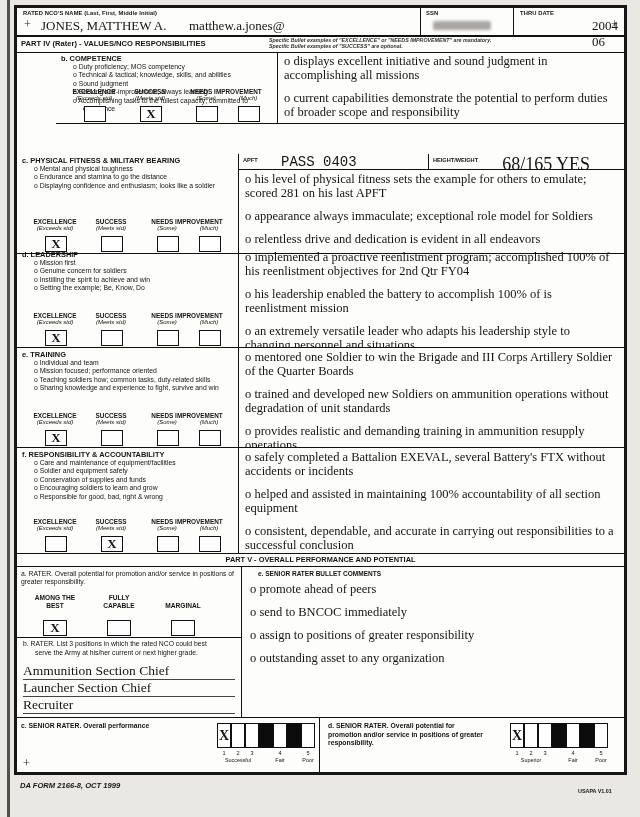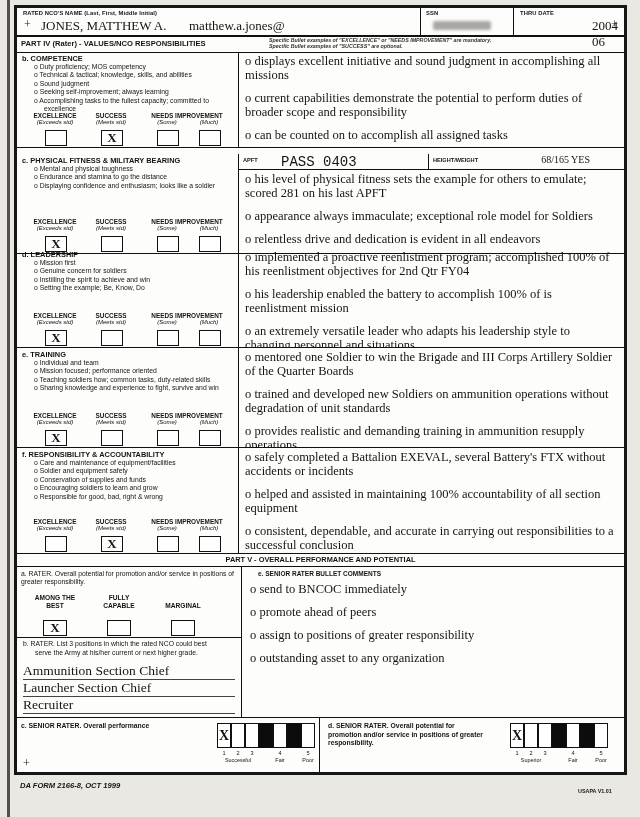--- a/index.html
+++ b/index.html
@@ -52,21 +52,21 @@
 
   
   .blts{position:absolute;left:6px;right:8px;top:2px;}
   .blt{font-family:"Liberation Serif",serif;font-size:12.5px;line-height:14px;margin-bottom:9px;}
   
   .apft-row{position:absolute;left:0;right:0;top:0;height:15px;border-bottom:1.2px solid #111;}
   .apft-cell{position:absolute;left:0;top:0;bottom:0;width:189px;}
   .hw-cell{position:absolute;left:189px;top:0;bottom:0;right:0;border-left:1.2px solid #111;}
   .apft-label{position:absolute;left:4px;top:3px;font-size:5.6px;font-weight:bold;}
   .apft-val{position:absolute;left:42px;top:0px;font-family:Liberation Mono, monospace;font-size:14px;}
-  .hw-val{position:absolute;right:34px;top:0px;font-family:"Liberation Serif",serif;font-size:10px;}
+  .hw-val{position:absolute;right:34px;top:0px;font-family:"Liberation Serif",serif;font-size:18px;}
 
   
   .band-p5{position:absolute;left:0;right:0;top:546px;height:12px;border-bottom:1.5px solid #111;
            text-align:center;font-weight:bold;font-size:7.4px;line-height:12px;box-sizing:content-box;}
   .p5-body{position:absolute;left:0;right:0;top:558px;height:152px;border-bottom:1.5px solid #111;box-sizing:border-box;}
   .p5-left{position:absolute;left:0;top:0;bottom:0;width:225px;border-right:1.5px solid #111;box-sizing:border-box;}
   .p5-right{position:absolute;left:225px;top:0;bottom:0;right:0;}
   .a-zone{position:absolute;left:0;right:0;top:0;height:72px;border-bottom:1.5px solid #111;box-sizing:border-box;}
   .a-label{position:absolute;left:4px;top:4px;width:214px;font-size:6.8px;line-height:8.4px;}
   .opt{position:absolute;text-align:center;font-weight:bold;font-size:6.6px;line-height:8px;}
@@ -128,21 +128,21 @@
       </div>
 
       <div class="band-p4">
         <div class="p4-title">PART IV (Rater)  - VALUES/NCO RESPONSIBILITIES</div>
         <div class="p4-notes">
           <div>Specific Bullet examples of "EXCELLENCE" or "NEEDS IMPROVEMENT" are mandatory.</div>
           <div>Specific Bullet examples of "SUCCESS" are optional.</div>
         </div>
       </div>
 
-      <div class="sec" style="top:44px;height:96px;">
+      <div class="sec" style="top:44px;height:72px;margin-left:39px;">
         <div class="lcol">
           <div class="sec-title">b. COMPETENCE</div>
           <div class="attrs">
             <div class="attr">o  Duty proficiency; MOS competency</div>
             <div class="attr">o  Technical &amp; tactical; knowledge, skills, and abilities</div>
             <div class="attr">o  Sound judgment</div>
             <div class="attr">o  Seeking self-improvement; always learning</div>
             <div class="attr">o  Accomplishing tasks to the fullest capacity; committed to excellence</div>
           </div>
           <div class="rate">
@@ -376,22 +376,22 @@
             <div class="positions">
               <div class="pos">Ammunition Section Chief</div>
               <div class="pos">Launcher Section Chief</div>
               <div class="pos">Recruiter</div>
             </div>
           </div>
         </div>
         <div class="p5-right">
           <div class="e-label">e.  SENIOR RATER BULLET COMMENTS</div>
           <div class="e-blts">
+            <div class="e-blt">o promote ahead of peers</div>
             <div class="e-blt">o send to BNCOC immediately</div>
-            <div class="e-blt">o promote ahead of peers</div>
             <div class="e-blt">o assign to positions of greater responsibility</div>
             <div class="e-blt">o outstanding asset to any organization</div>
           </div>
         </div>
       </div>
 
       <div class="row-bot">
         <div class="bot-left">
           <div class="c-label">c.  SENIOR RATER.  Overall performance</div>
           <div class="scale" style="left:200px;">

